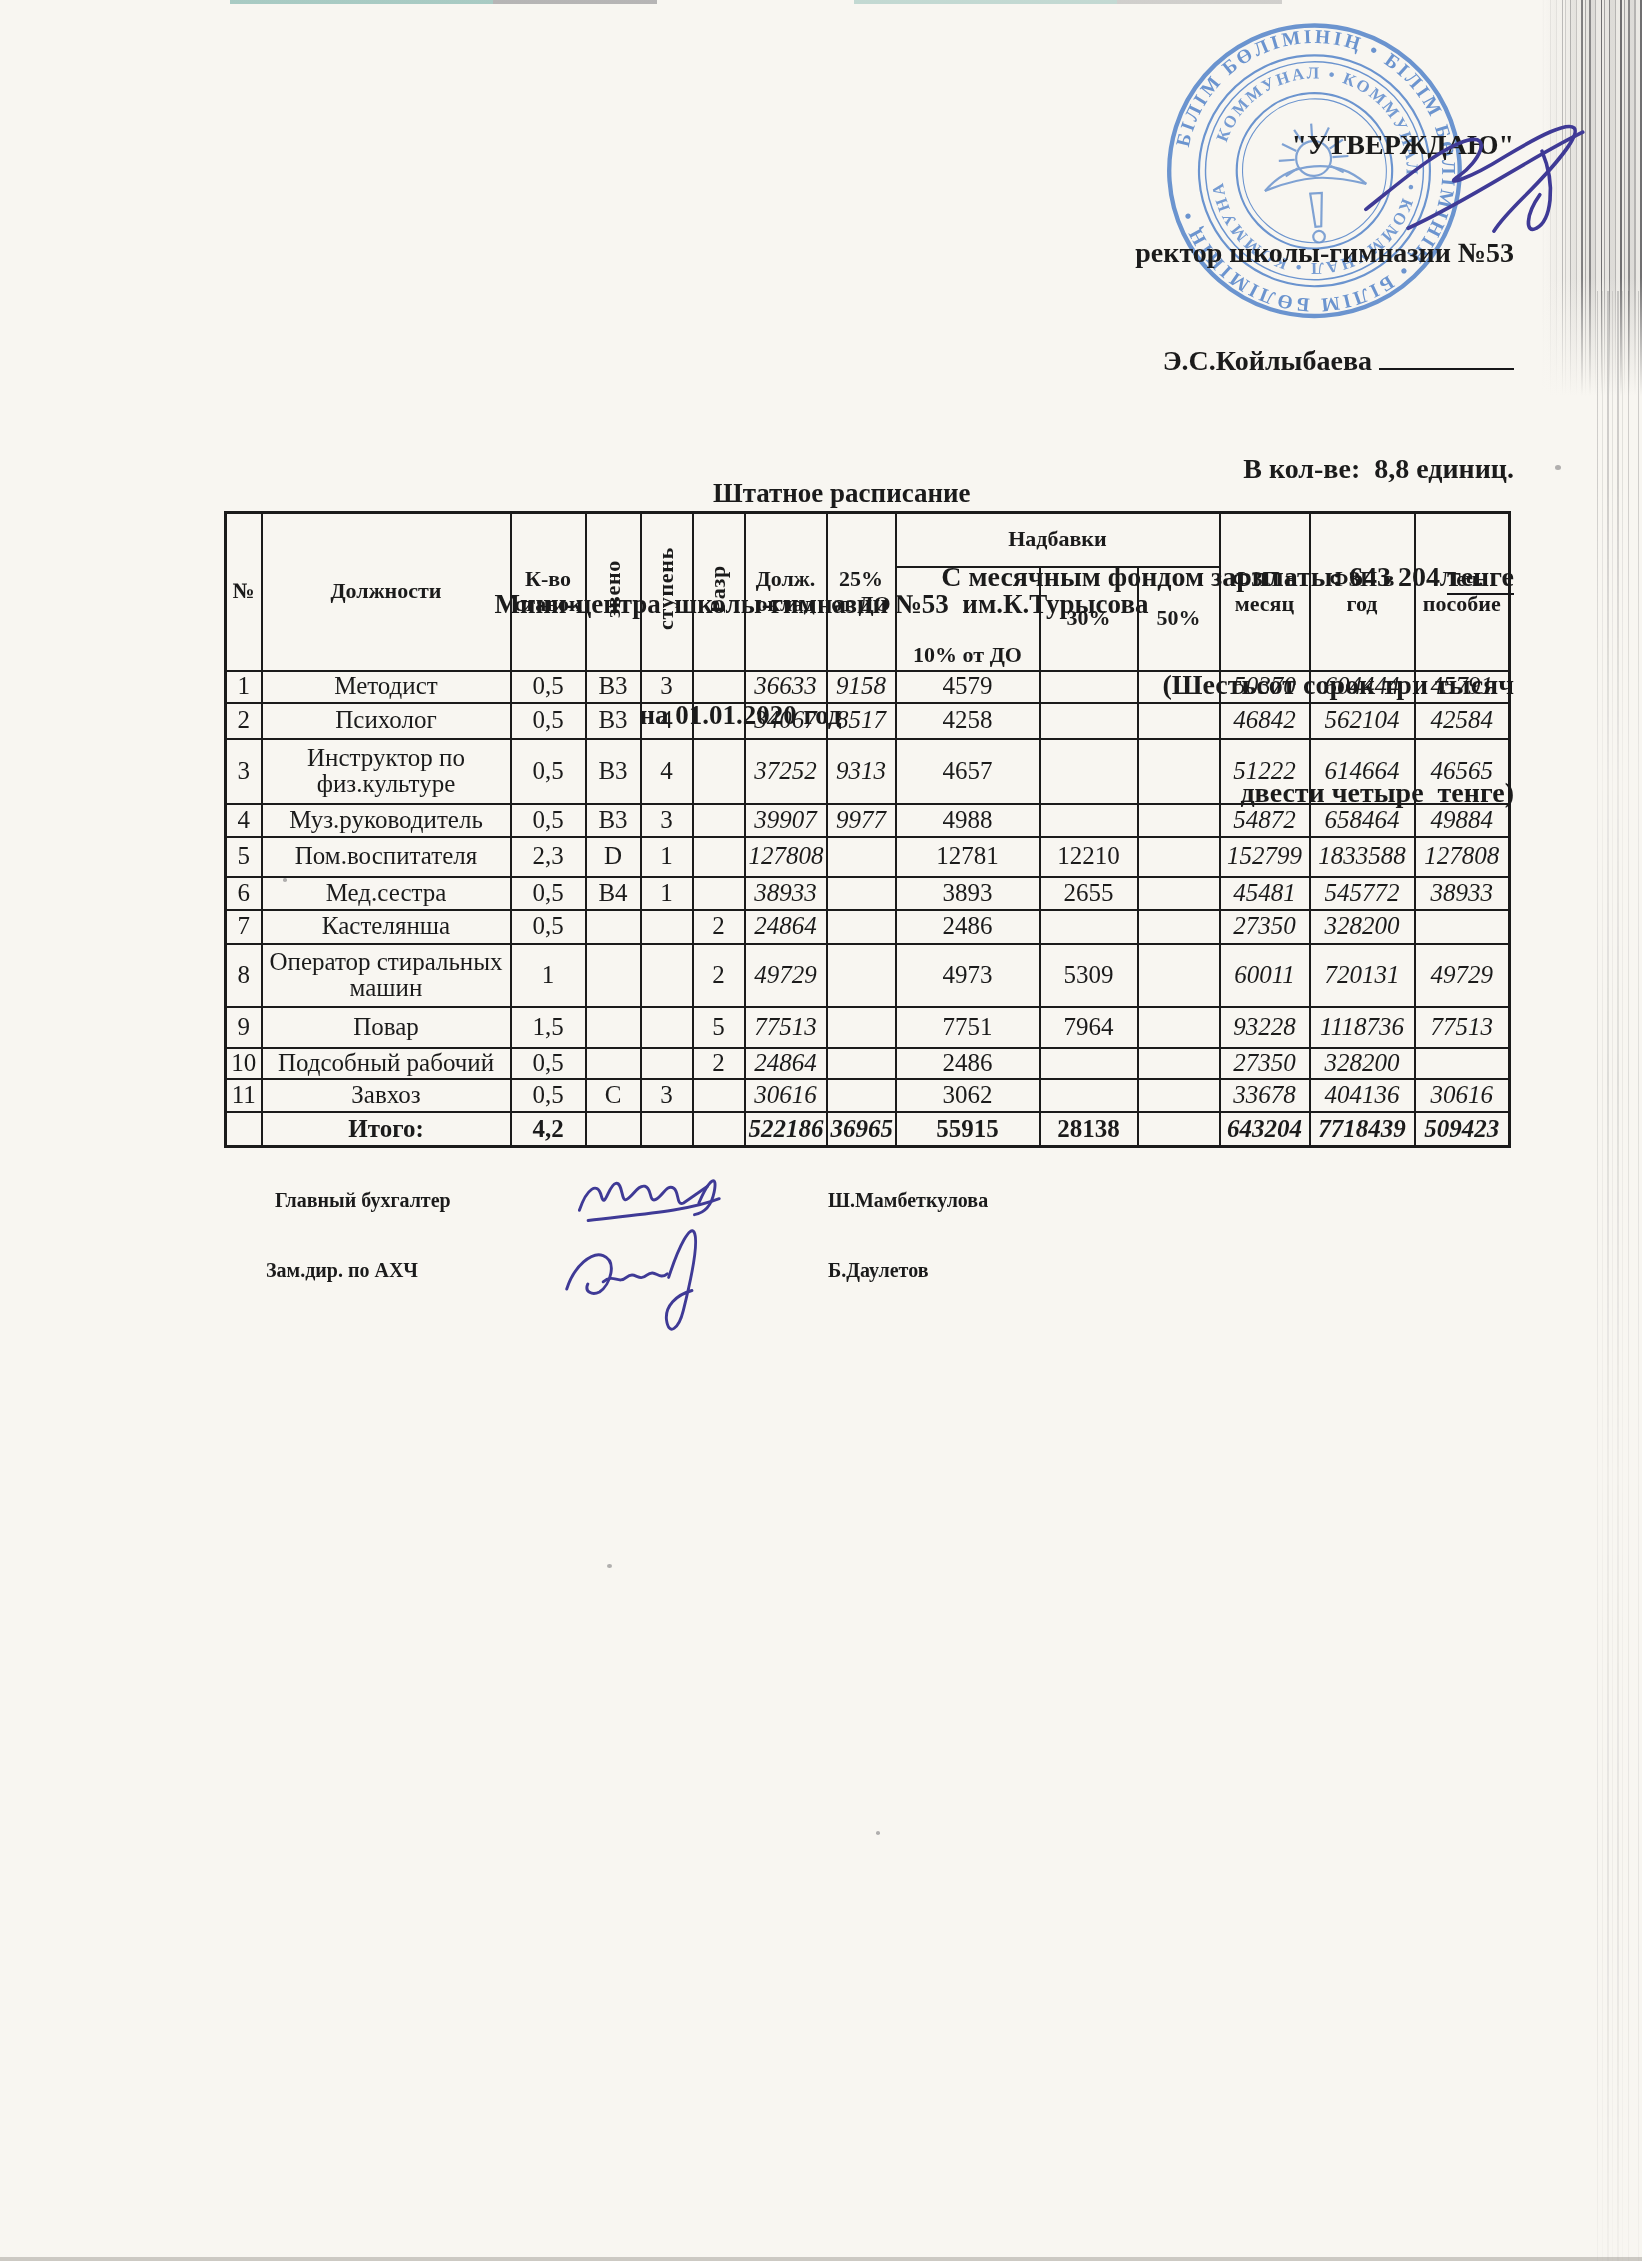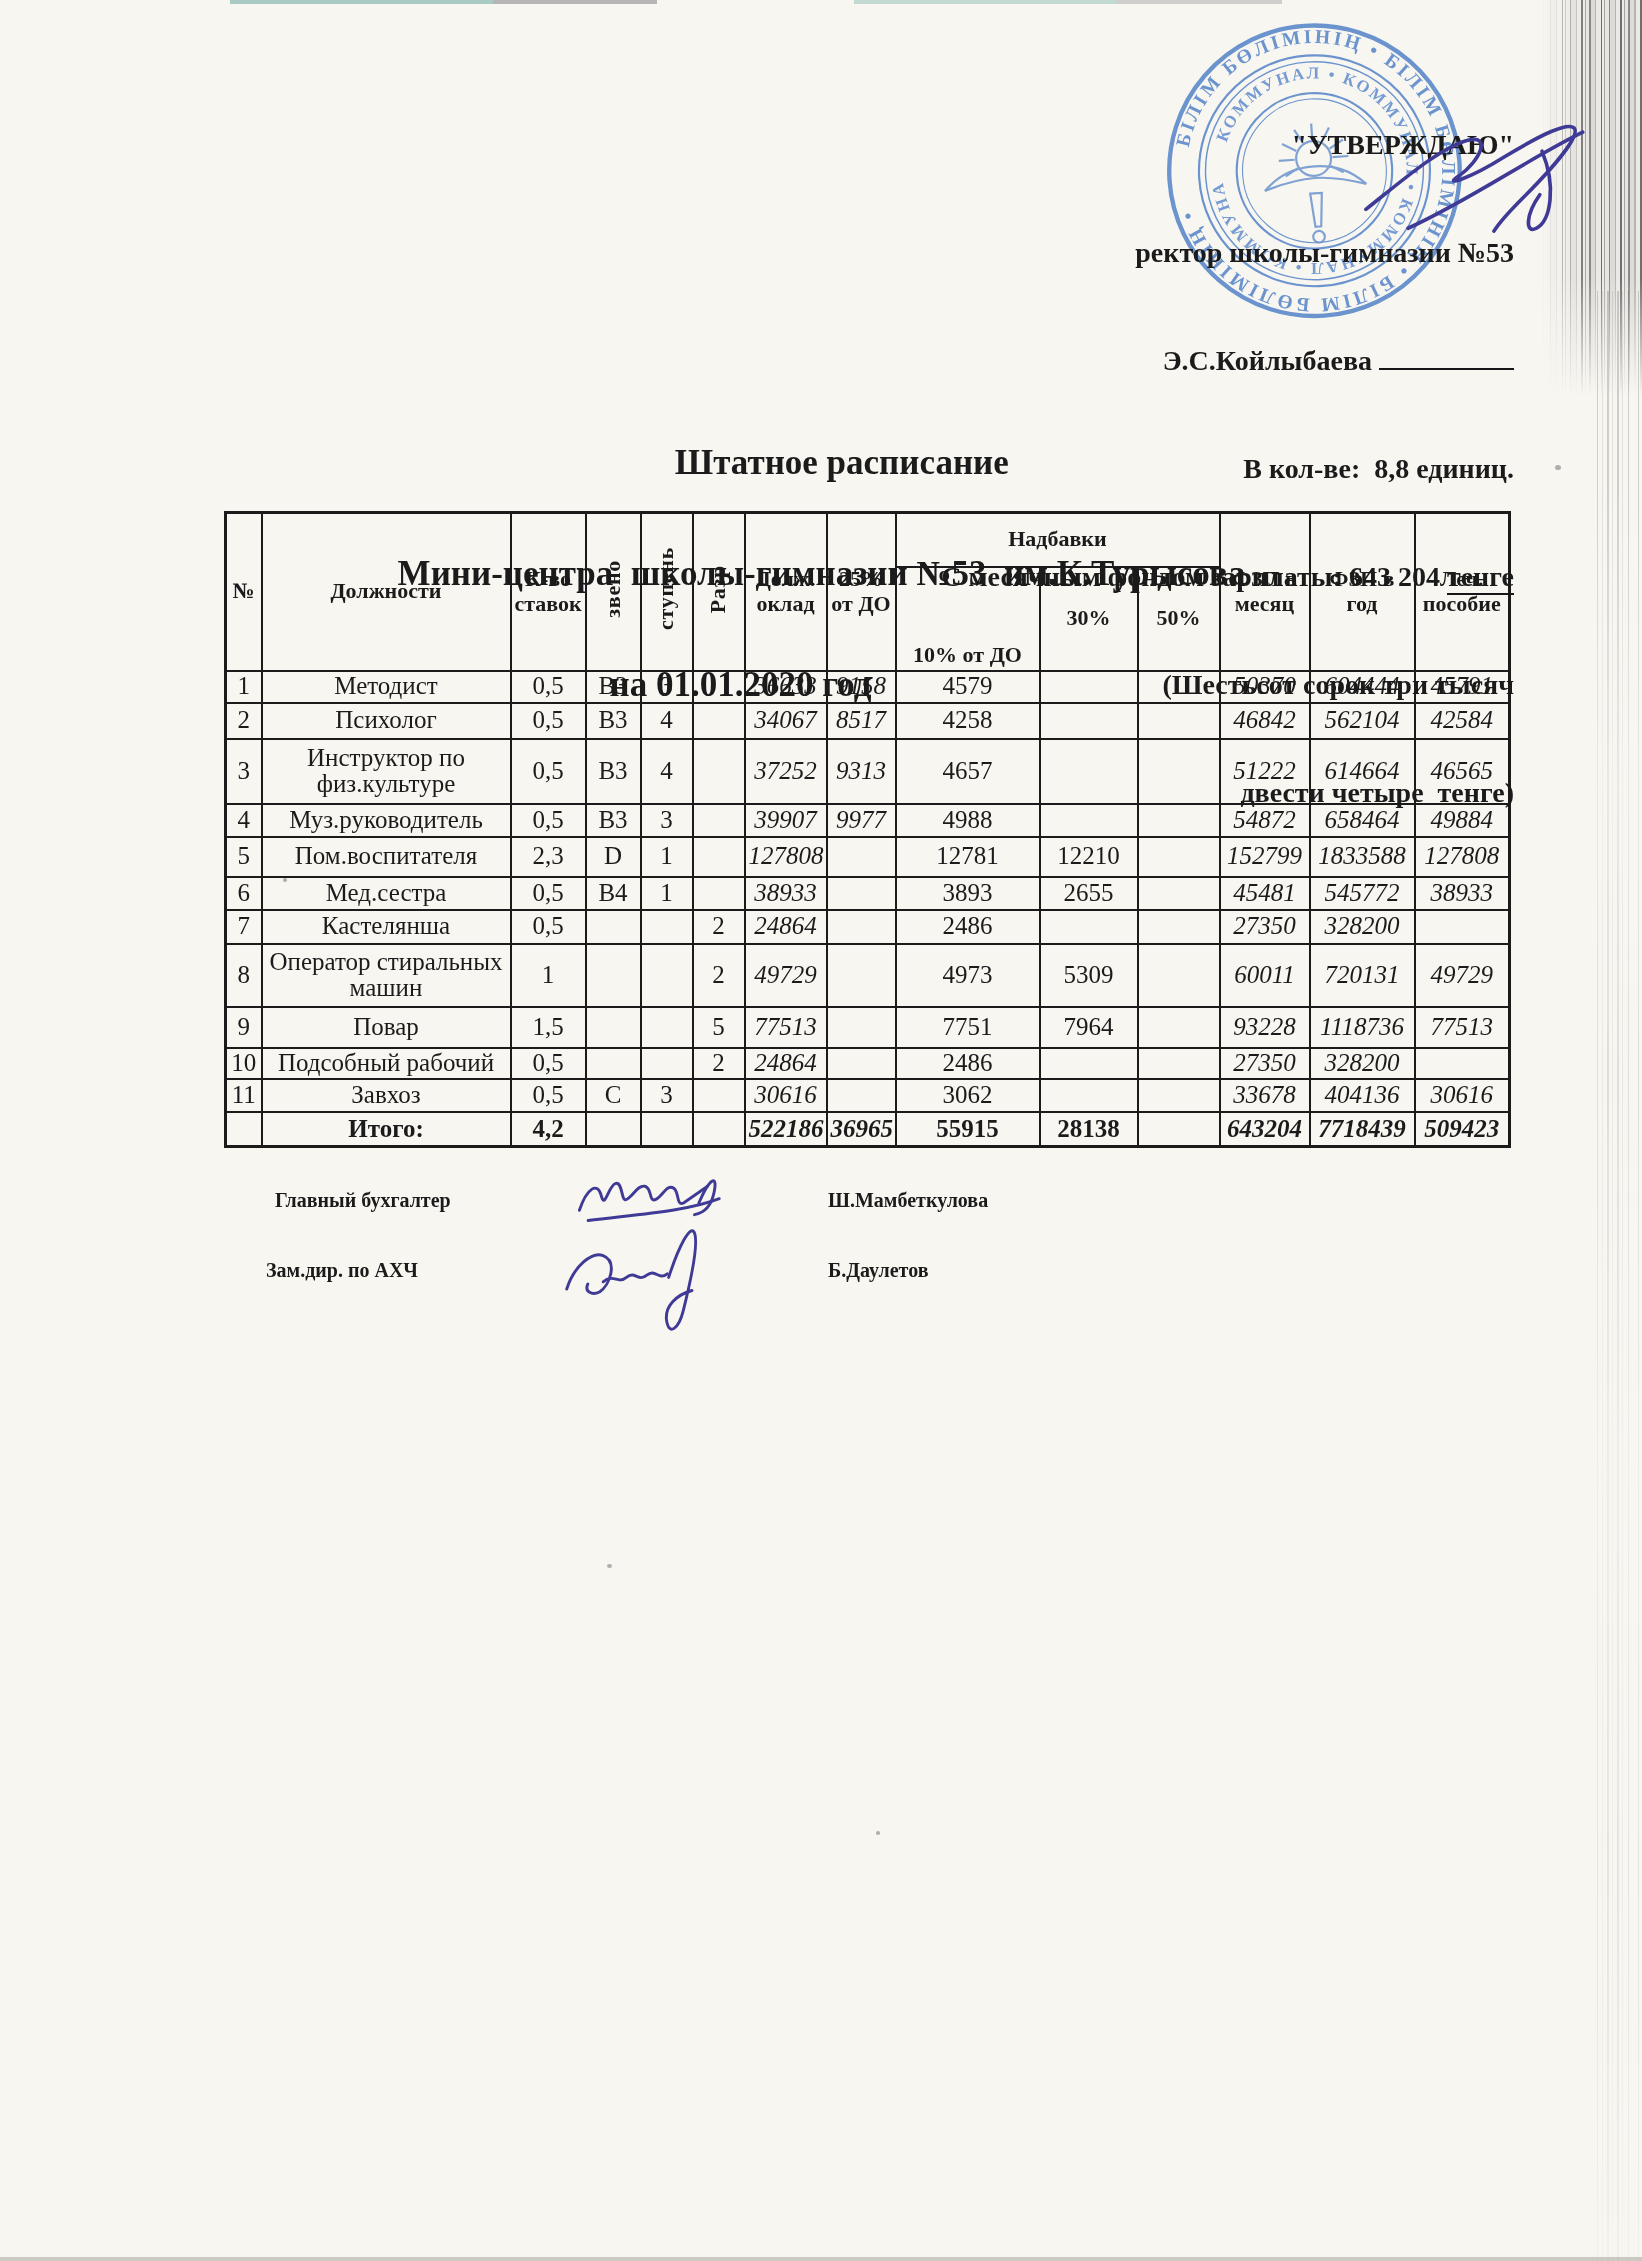--- a/index.html
+++ b/index.html
@@ -62,22 +62,22 @@
   }
   .sig-underline{
     display:inline-block;width:135px;height:25px;
     border-bottom:2.9px solid #17171a;vertical-align:baseline;
   }
   .u{border-bottom:2.9px solid #17171a;padding-bottom:0.7px;}
   .sig-rector{position:absolute;left:1360px;top:106px;width:233px;height:131px;z-index:6;}
 
   
   .title{
-    position:absolute;left:0;top:370px;width:1643px;text-align:center;
-    font-weight:bold;font-size:35px;line-height:37px;white-space:pre;z-index:2;
+    position:absolute;left:0;top:401px;width:1643px;text-align:center;
+    font-weight:bold;font-size:27px;line-height:37px;white-space:pre;z-index:2;
   }
   .title .t1{position:relative;left:20.3px;}
   .title .t3{position:relative;left:-81px;}
 
   
   .table-wrap{position:absolute;left:224px;top:511px;width:1284px;z-index:2;}
   table.staff{
     width:1284px;table-layout:fixed;border-collapse:collapse;
     border:3.6px solid #1b1b1b;
   }

